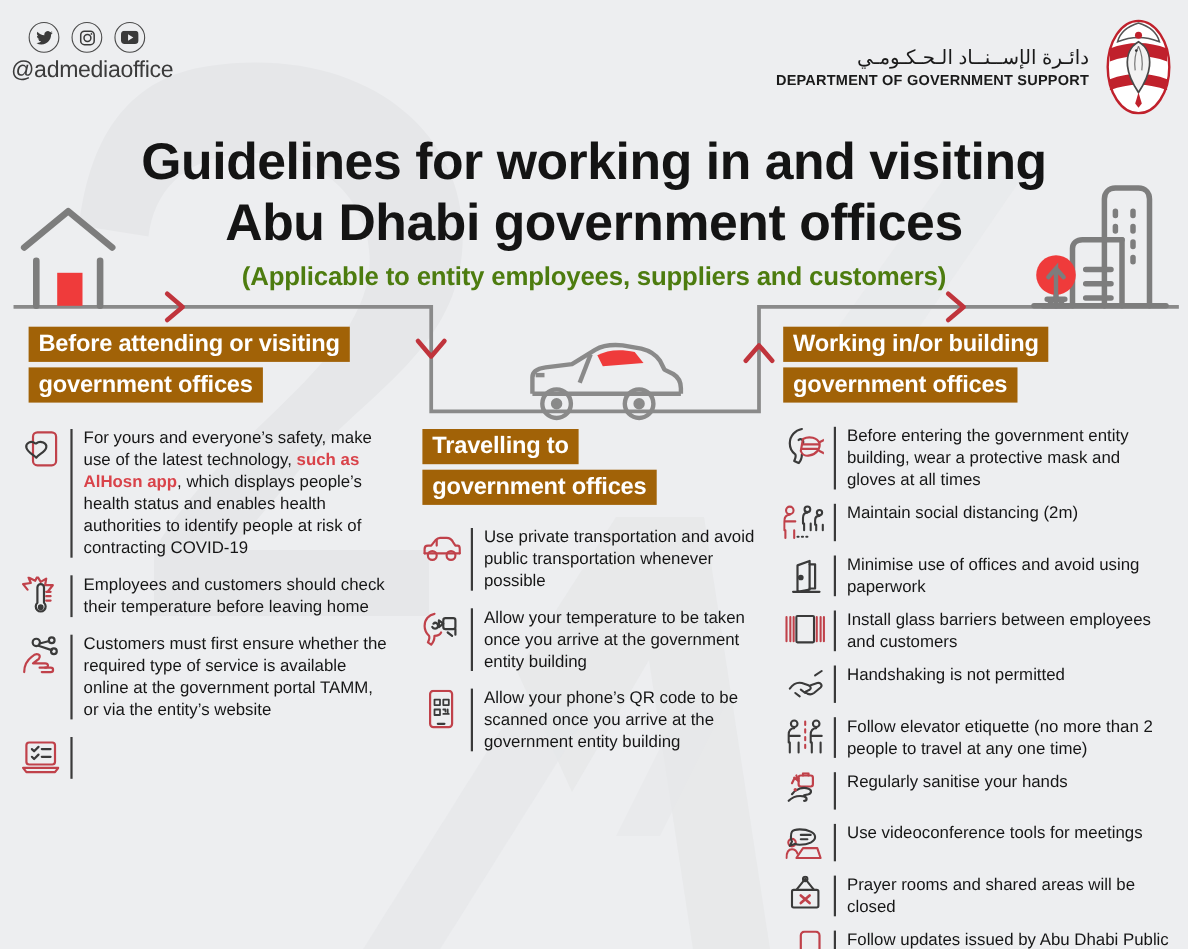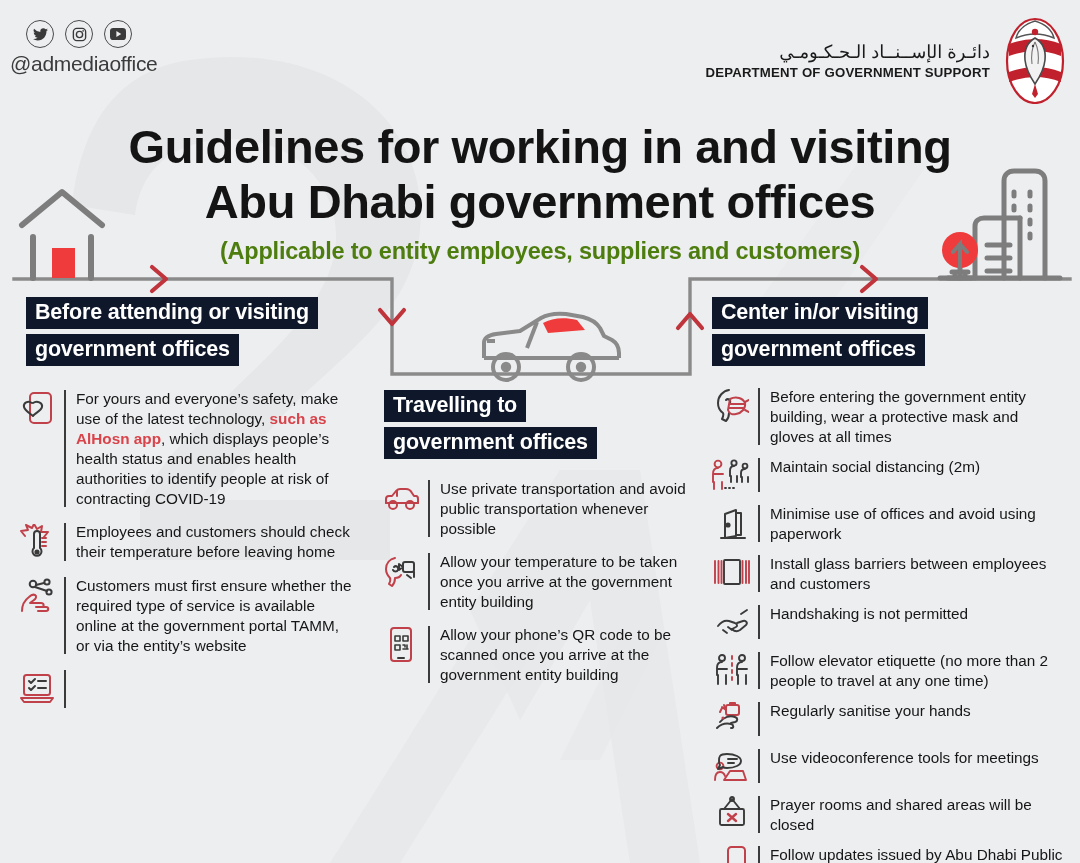--- a/index.html
+++ b/index.html
@@ -40,21 +40,21 @@
   .title-line { font-size: 47px; font-weight: 700; color: #141414; line-height: 1.16; letter-spacing: -.4px; }
   .subtitle { margin-top: 9px; font-size: 23.5px; font-weight: 700; color: #4d7c0f; letter-spacing: -.2px; }
 
   
   #flow { position: absolute; left: 0; top: 0; width: 1080px; height: 863px; }
 
   
   .hdr { position: absolute; }
   .hdr span {
     display: inline-block;
-    background: #0f172a; color: #fff;
+    background: #a16207; color: #fff;
     font-size: 21.5px; font-weight: 700;
     padding: 3px 9px 5px 9px;
     line-height: 1.12;
     letter-spacing: -.2px;
     white-space: nowrap;
   }
   .hdr .l2 { margin-top: 5px; }
 
   
   .col { position: absolute; }
@@ -192,21 +192,21 @@
 
   <div class="hdr" id="hdr-1">
     <span class="l1">Before attending or visiting</span><br>
     <span class="l2">government offices</span>
   </div>
   <div class="hdr" id="hdr-2">
     <span class="l1">Travelling to</span><br>
     <span class="l2">government offices</span>
   </div>
   <div class="hdr" id="hdr-3">
-    <span class="l1">Center in/or visiting</span><br>
+    <span class="l1">Working in/or building</span><br>
     <span class="l2">government offices</span>
   </div>
 
   <div class="col" id="col-1">
       <div class="item">
         <div class="ico">
           <svg width="34" height="36" viewBox="0 0 34 36" fill="none" stroke="#c0414a" stroke-width="2" stroke-linecap="round" stroke-linejoin="round">
             <rect x="10" y="2" width="21" height="30" rx="4"></rect>
             <path d="M12 12 c-4 -3 -9 0 -8 4 c1 4 7 7 9 9 c2 -3 8 -5 9 -9 c1 -4 -5 -7 -9 -4" stroke="#3a3a3a"></path>
           </svg>

